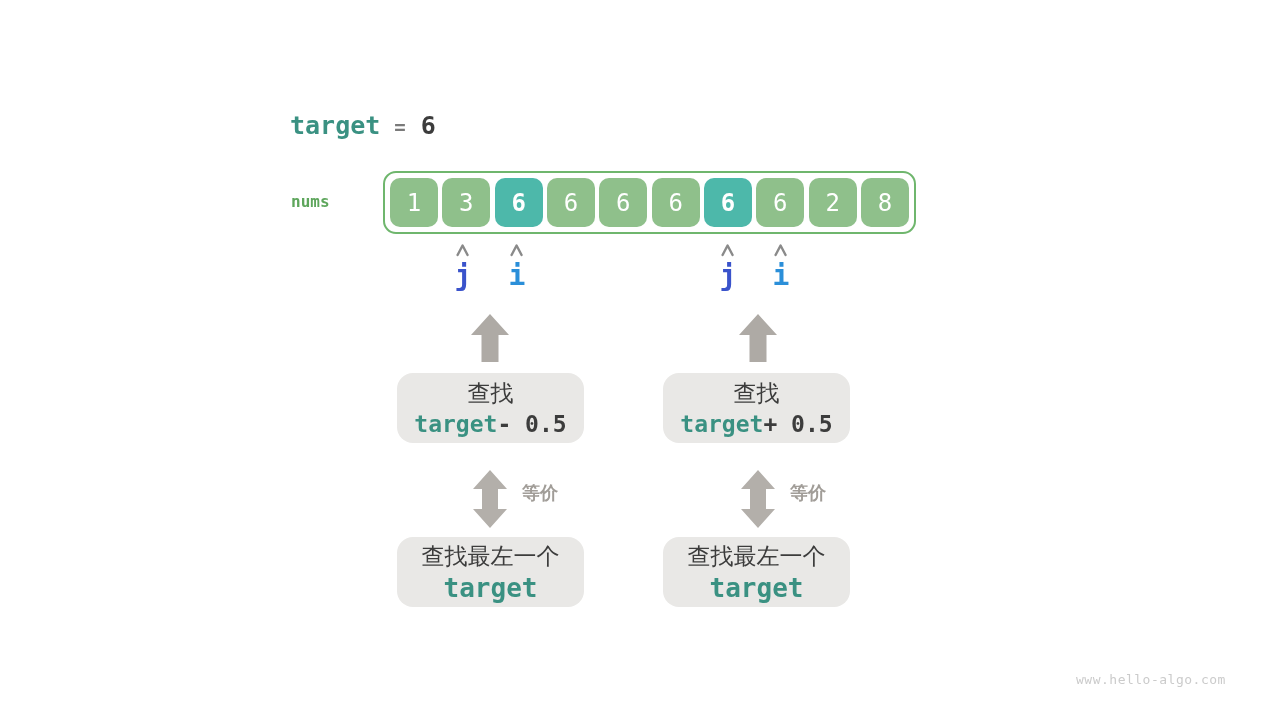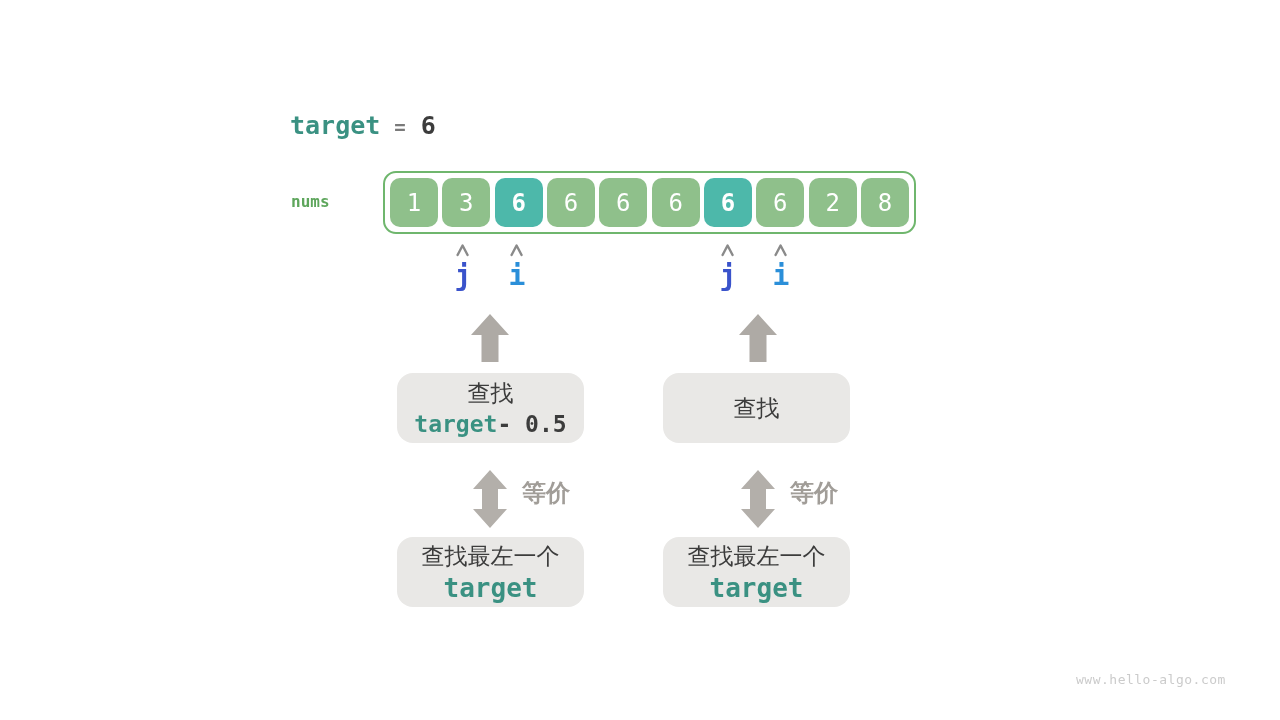--- a/index.html
+++ b/index.html
@@ -44,21 +44,21 @@
   .codeline .op{color:#3c3c3c;margin-left:0;}
   .result-code{font-family:"DejaVu Sans Mono",monospace;font-weight:bold;font-size:26px;
                line-height:28px;color:#3a9182;}
   .box.left{left:397px;}
   .box.right{left:663px;}
   .box.row-search{top:373px;}
   .box.row-result{top:537px;text-align:center;}
 
   
   .equiv-arrow{position:absolute;top:470px;transform:translateX(-50%);}
-  .equiv-label{position:absolute;top:480px;font-size:24px;font-weight:bold;color:#a19d98;line-height:26px;}
+  .equiv-label{position:absolute;top:480px;font-size:18px;font-weight:bold;color:#a19d98;line-height:26px;}
 
   
   .watermark{position:absolute;left:1076px;top:672px;font-family:"DejaVu Sans Mono",monospace;
              font-size:13px;color:#cbcbcb;letter-spacing:0.5px;}
 </style>
 </head>
 <body>
 
 <div class="canvas">
 
@@ -117,20 +117,23 @@
   </svg>
 
   <div class="box left row-search">
     <div class="cjk1">查找</div>
     <div class="codeline">
       <span class="kw">target</span><span class="op">- 0.5</span>
     </div>
   </div>
   <div class="box right row-search">
     <div class="cjk1">查找</div>
+    <div class="codeline">
+      <span class="kw">target</span><span class="op">+ 0.5</span>
+    </div>
   </div>
 
   <svg class="equiv-arrow" style="left:490px" width="34" height="58" viewBox="0 0 34 58">
     <polygon points="17,0 34,19 25,19 25,39 34,39 17,58 0,39 9,39 9,19 0,19" fill="#b3afaa"></polygon>
   </svg>
   <div class="equiv-label" style="left:522px">等价</div>
   <svg class="equiv-arrow" style="left:758px" width="34" height="58" viewBox="0 0 34 58">
     <polygon points="17,0 34,19 25,19 25,39 34,39 17,58 0,39 9,39 9,19 0,19" fill="#b3afaa"></polygon>
   </svg>
   <div class="equiv-label" style="left:790px">等价</div>

